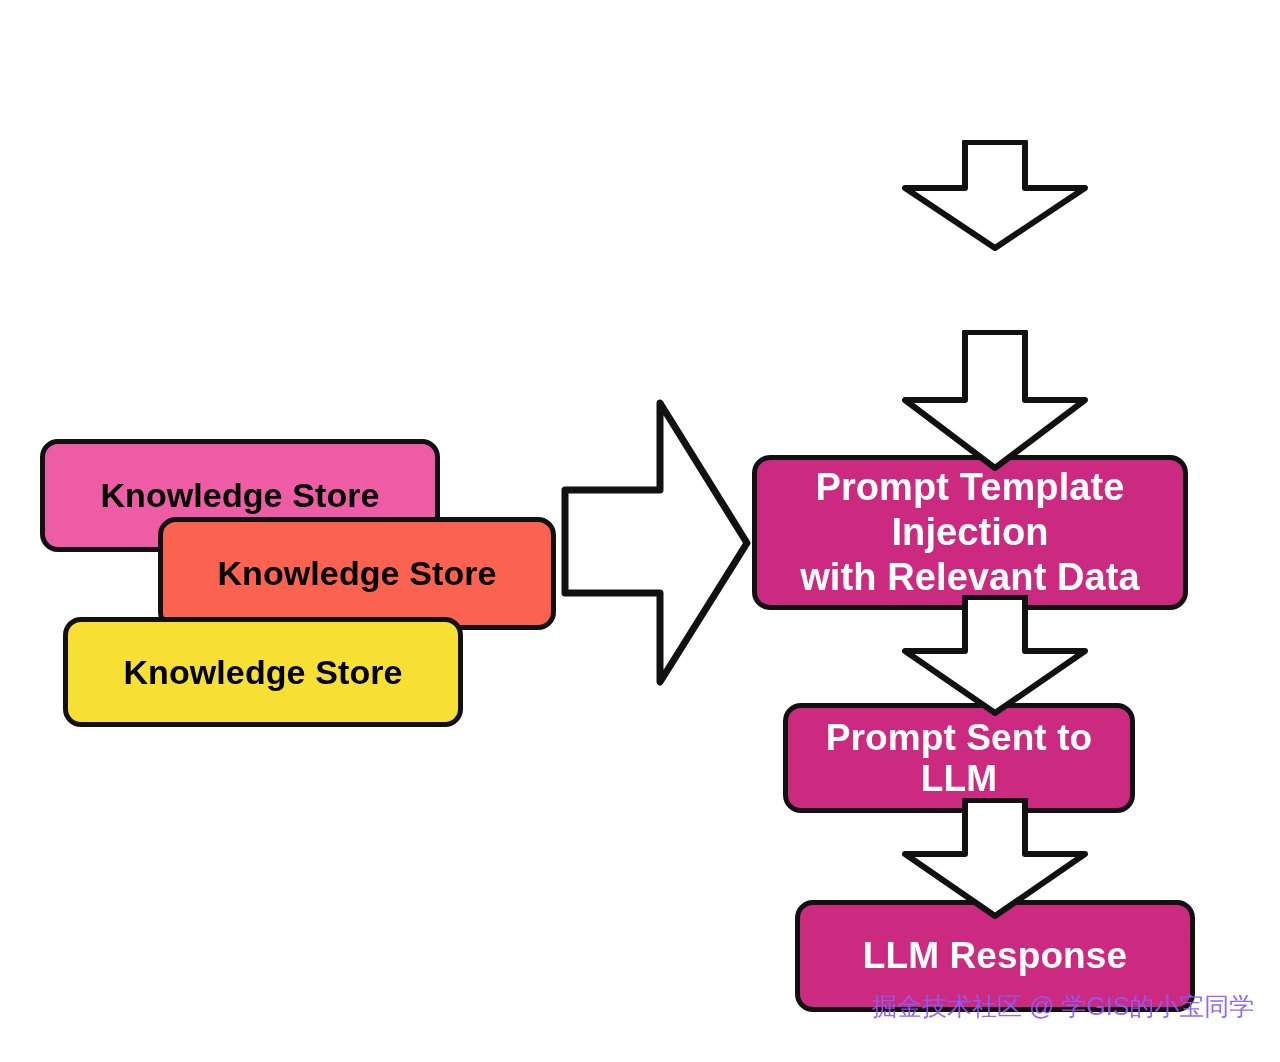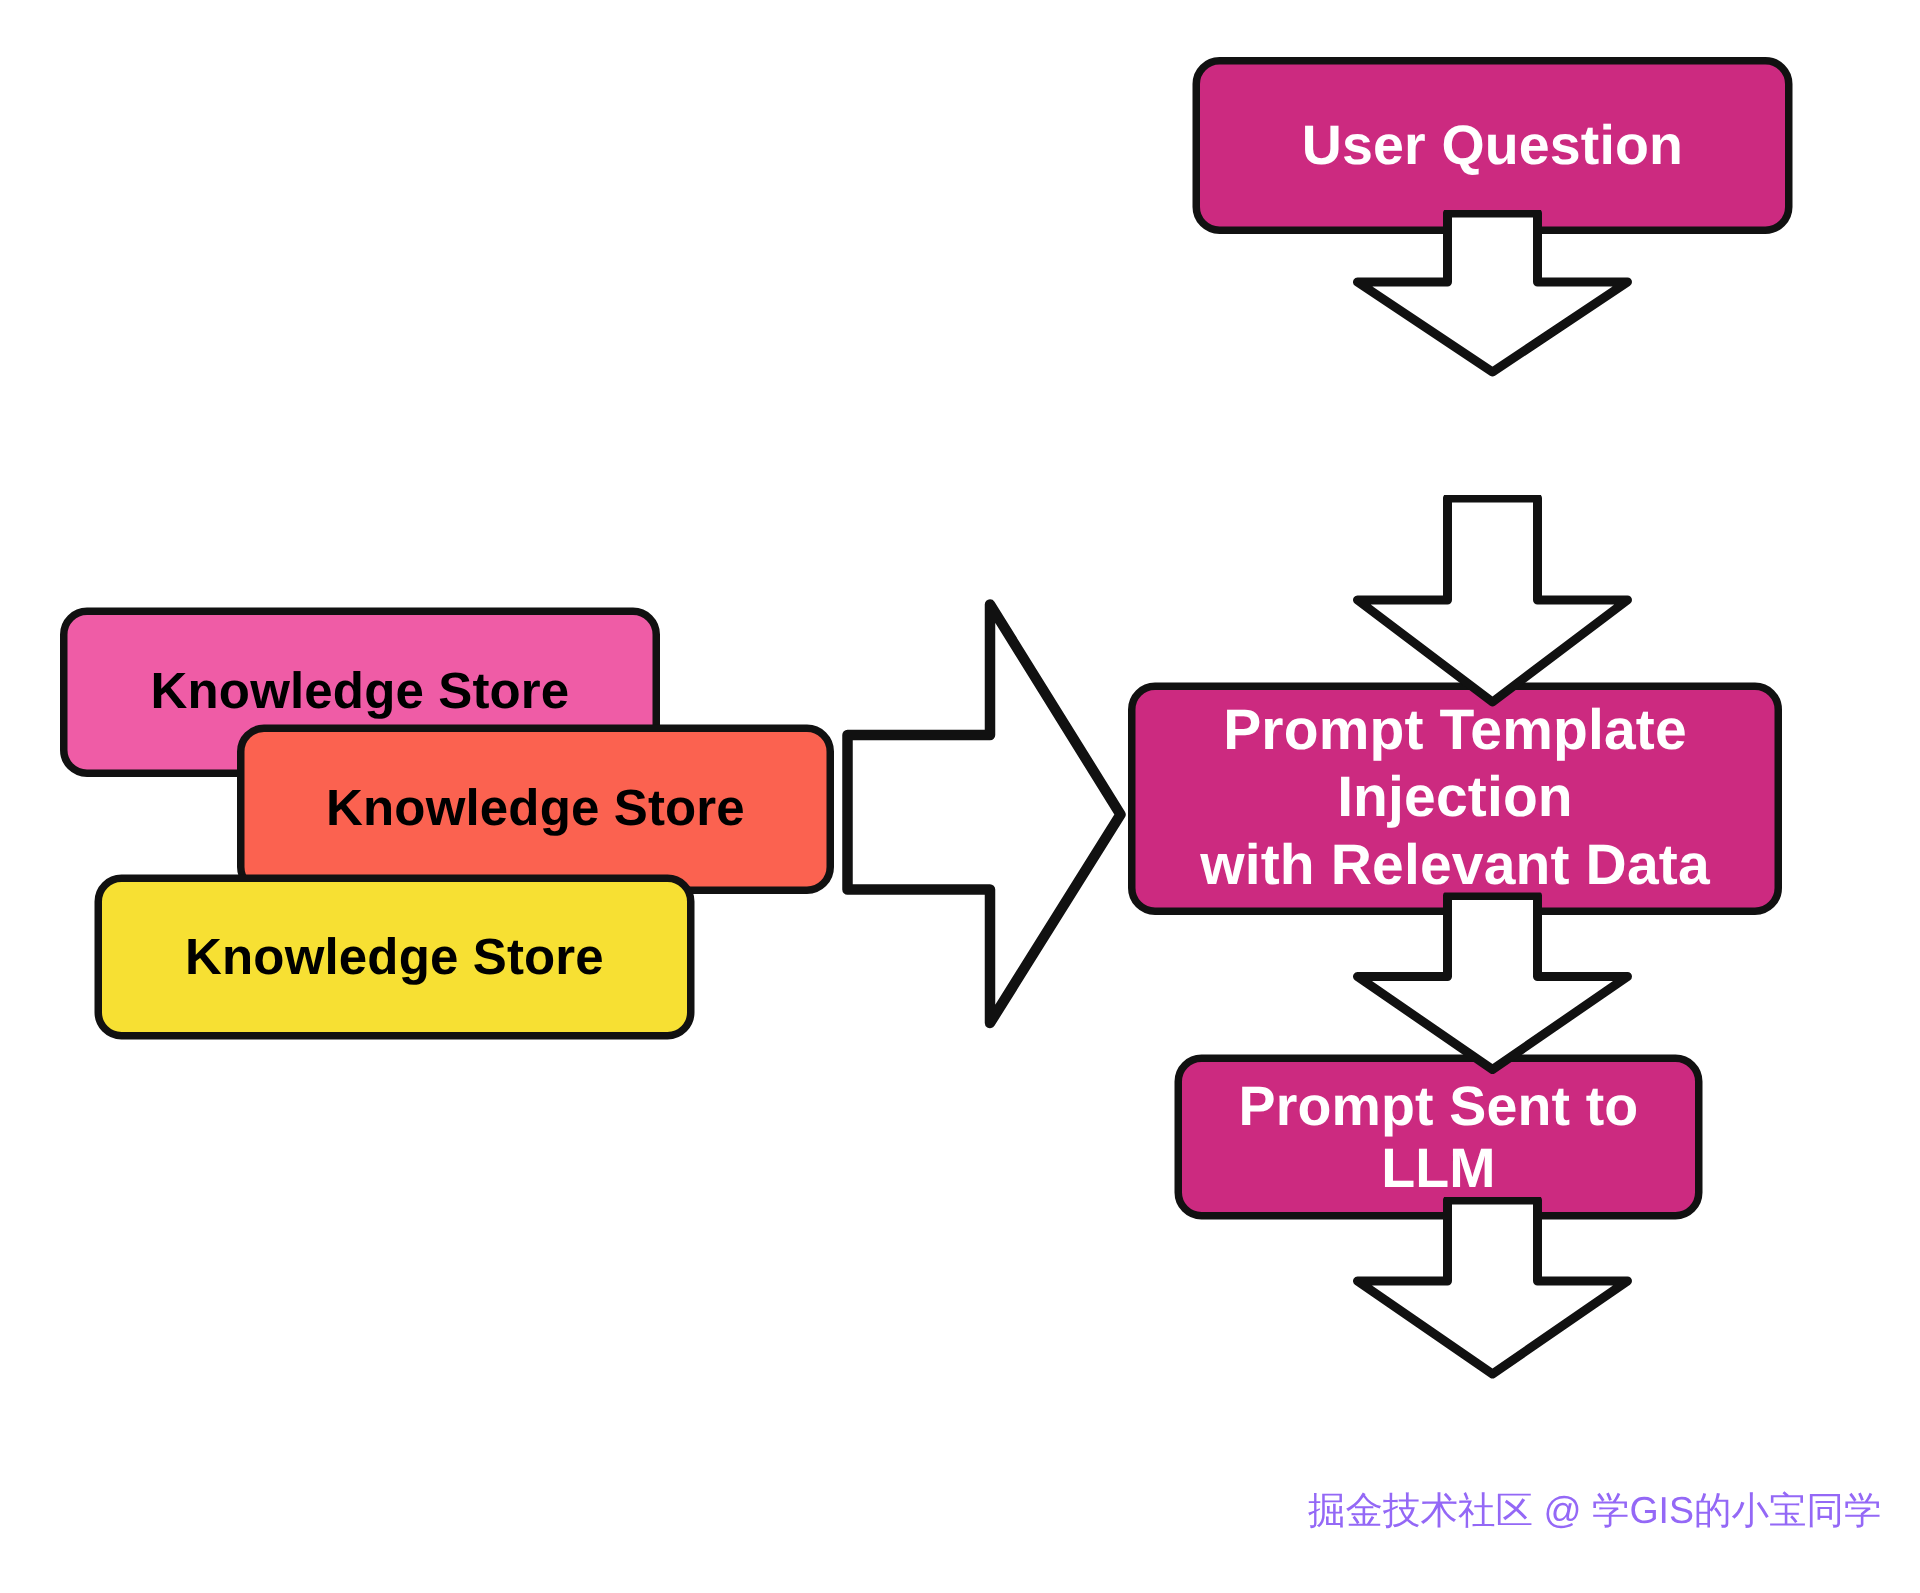--- a/index.html
+++ b/index.html
@@ -50,20 +50,21 @@
     font-size: 38px;
     line-height: 1.18;
   }
 
   
   .store-node {
     color: #000000;
     font-size: 34px;
     font-weight: bold;
     letter-spacing: 0.1px;
+    margin-top: 34px;
   }
 
   
   .arrow-down {
     position: absolute;
     z-index: 3;
     pointer-events: none;
   }
   .arrow-right {
     position: absolute;
@@ -96,23 +97,20 @@
   </div>
 
   <div class="node store-node" style="left:63px; top:583px; width:400px; height:110px; background:#F7E033; z-index:5;">
     <span class="node-label">Knowledge Store</span>
   </div>
 
   <svg class="arrow-right" style="left:555px; top:395px;" width="200" height="295" viewBox="0 0 200 295">
     <polygon points="10,95 105,95 105,8 192,148 105,287 105,198 10,198" fill="#ffffff" stroke="#111111" stroke-width="7" stroke-linejoin="round"></polygon>
   </svg>
 
-  <div class="node flow-node" style="left:795px; top:38px; width:400px; height:118px;">
-    <span class="node-label">User Question</span>
-  </div>
 
   <svg class="arrow-down" style="left:895px; top:140px;" width="200" height="112" viewBox="0 0 200 112">
     <polygon points="70,2 130,2 130,48 190,48 100,108 10,48 70,48" fill="#ffffff" stroke="#111111" stroke-width="6" stroke-linejoin="round"></polygon>
   </svg>
 
 
   <svg class="arrow-down" style="left:895px; top:330px;" width="200" height="142" viewBox="0 0 200 142">
     <polygon points="70,2 130,2 130,70 190,70 100,138 10,70 70,70" fill="#ffffff" stroke="#111111" stroke-width="6" stroke-linejoin="round"></polygon>
   </svg>
 
@@ -126,16 +124,19 @@
   </svg>
 
   <div class="node flow-node" style="left:783px; top:703px; width:352px; height:110px;">
     <span class="node-label">Prompt Sent to LLM</span>
   </div>
 
   <svg class="arrow-down" style="left:895px; top:798px;" width="200" height="122" viewBox="0 0 200 122">
     <polygon points="70,2 130,2 130,56 190,56 100,118 10,56 70,56" fill="#ffffff" stroke="#111111" stroke-width="6" stroke-linejoin="round"></polygon>
   </svg>
 
+  <div class="node flow-node" style="left:795px; top:900px; width:400px; height:112px;">
+    <span class="node-label">LLM Response</span>
+  </div>
 
   <div class="watermark" style="left:872px; top:990px;">掘金技术社区 @ 学GIS的小宝同学</div>
 
 </div>
 
 </body></html>

